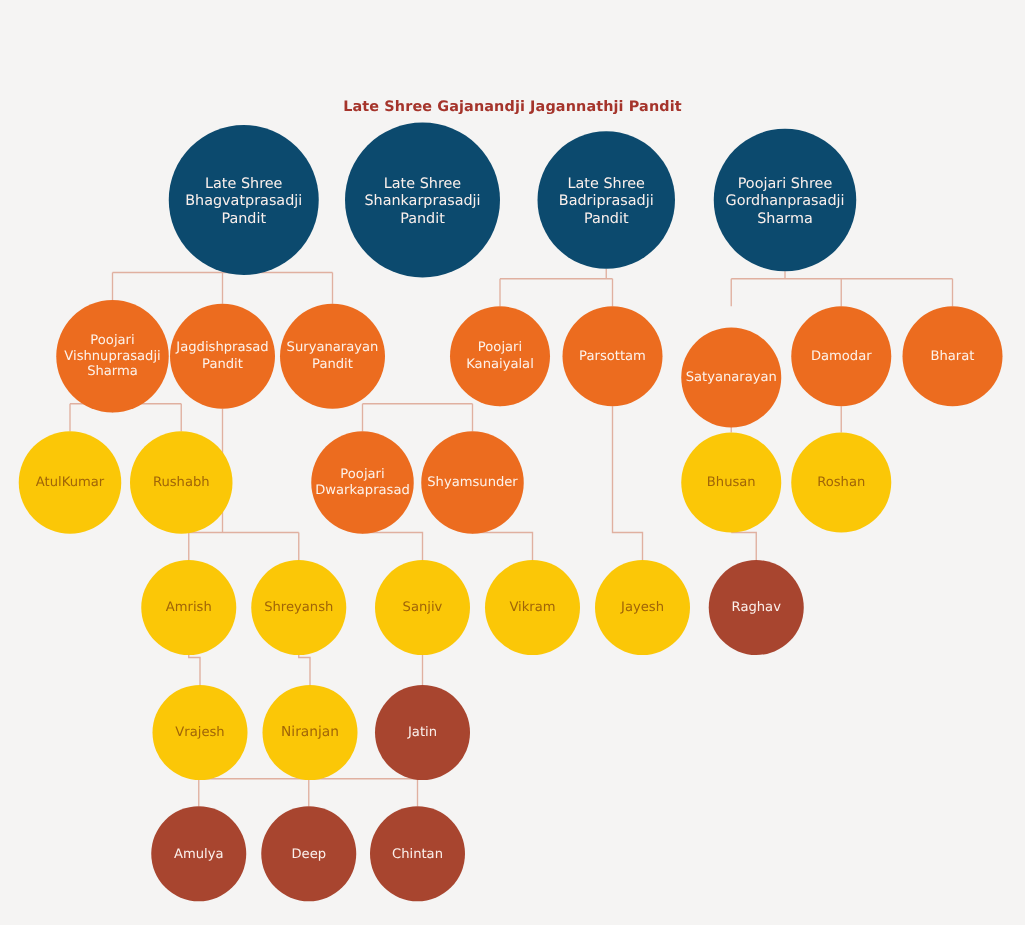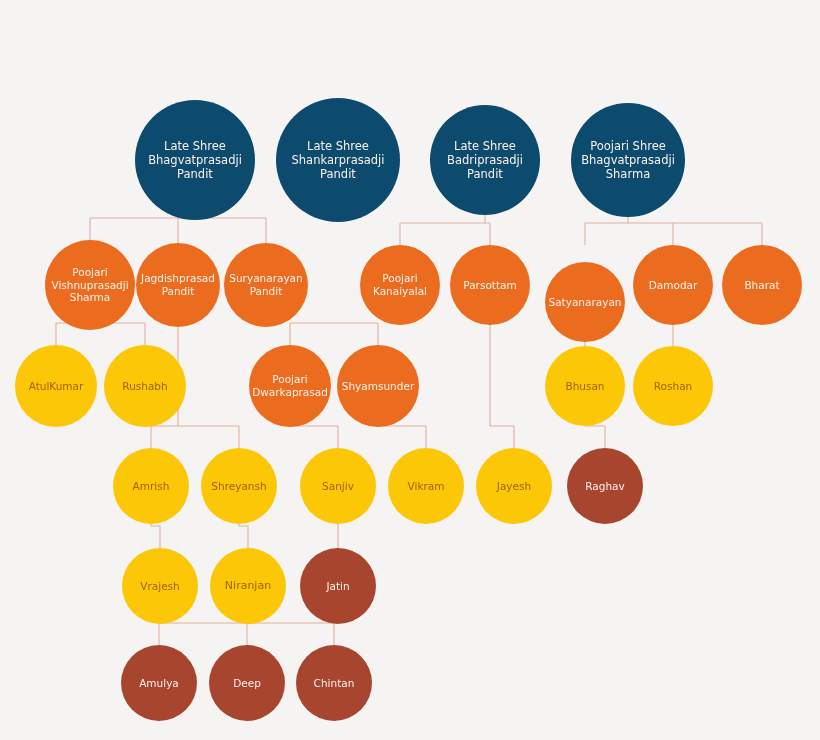--- a/index.html
+++ b/index.html
@@ -40,20 +40,21 @@
   .tier-b{background:#ec6c1f;color:#fdf2ea;}
   .tier-c{background:#fbc707;color:#a06508;}
   .tier-d{background:#a8452f;color:#fbf0ec;}
 </style>
 </head>
 <body>
 
 <div id="root">
 
 
+  <div class="subtitle">Late Shree Gajanandji Jagannathji Pandit</div>
 
   <svg class="links" id="link-layer">
       <path d="M195 220 V 218"></path>
       <path d="M90 218 H 266"></path>
       <path d="M90 218 V 240"></path>
       <path d="M178 218 V 243"></path>
       <path d="M266 218 V 243"></path>
       <path d="M485 215 V 223"></path>
       <path d="M400 223 H 490"></path>
       <path d="M400 223 V 245"></path>
@@ -95,21 +96,21 @@
       <div class="node tier-a" style="left: 135px; top: 100px; width: 120px; height: 120px; font-size: 11.5px;">
         <span class="lbl">Late Shree Bhagvatprasadji Pandit</span>
       </div>
       <div class="node tier-a" style="left: 276px; top: 98px; width: 124px; height: 124px; font-size: 11.5px;">
         <span class="lbl">Late Shree Shankarprasadji Pandit</span>
       </div>
       <div class="node tier-a" style="left: 430px; top: 105px; width: 110px; height: 110px; font-size: 11.5px;">
         <span class="lbl">Late Shree Badriprasadji Pandit</span>
       </div>
       <div class="node tier-a" style="left: 571px; top: 103px; width: 114px; height: 114px; font-size: 11.5px;">
-        <span class="lbl">Poojari Shree Bhagvatprasadji Sharma</span>
+        <span class="lbl">Poojari Shree Gordhanprasadji Sharma</span>
       </div>
       <div class="node tier-b" style="left: 45px; top: 240px; width: 90px; height: 90px; font-size: 10.5px;">
         <span class="lbl">Poojari Vishnuprasadji Sharma</span>
       </div>
       <div class="node tier-b" style="left: 136px; top: 243px; width: 84px; height: 84px; font-size: 10.5px;">
         <span class="lbl">Jagdishprasad Pandit</span>
       </div>
       <div class="node tier-b" style="left: 224px; top: 243px; width: 84px; height: 84px; font-size: 10.5px;">
         <span class="lbl">Suryanarayan Pandit</span>
       </div>

